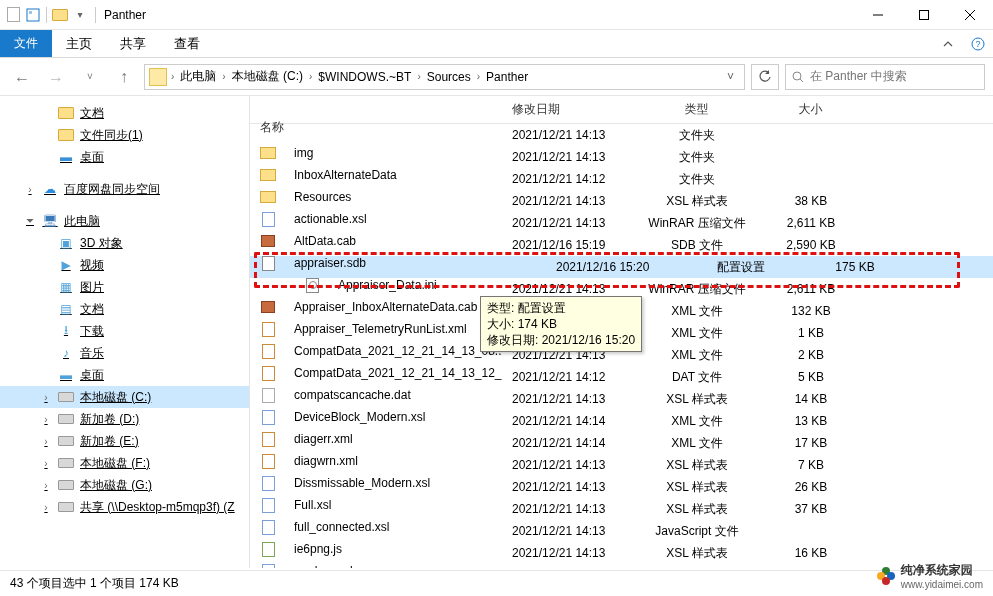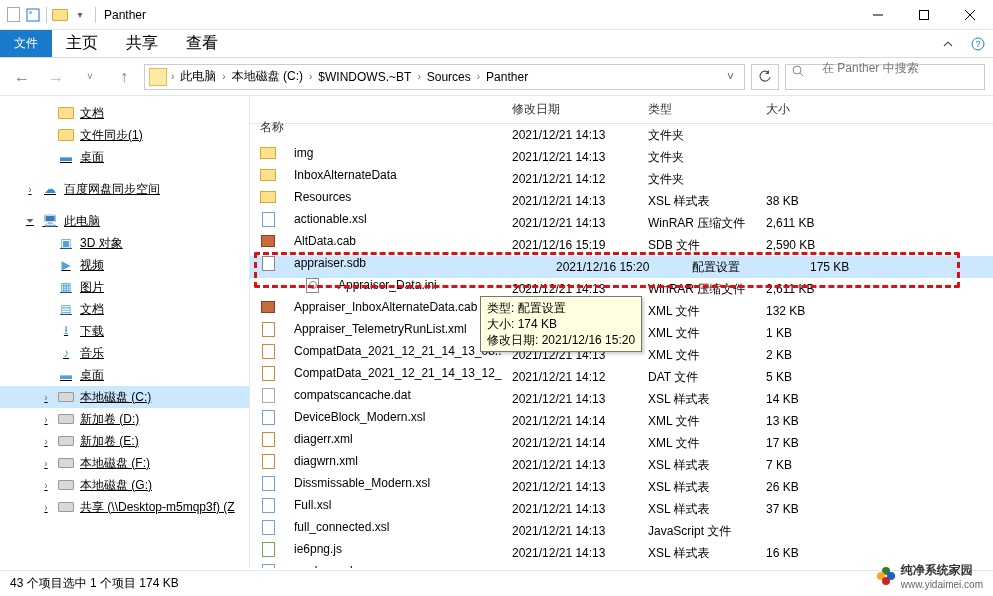--- a/index.html
+++ b/index.html
@@ -10,36 +10,36 @@
 .titlebar .qat { display: flex; align-items: center; gap: 2px; padding: 0 4px; }
 .titlebar .qat .ic { width: 18px; height: 18px; display: flex; align-items: center; justify-content: center; }
 .titlebar .sep { width: 1px; height: 16px; background: #ccc; margin: 0 2px; }
 .titlebar .title { margin-left: 6px; font-size: 12px; }
 .titlebar .wincontrols { margin-left: auto; display: flex; }
 .titlebar .wincontrols .btn { width: 46px; height: 30px; display: flex; align-items: center; justify-content: center; font-size: 10px; }
 
 
 .ribbon { height: 28px; display: flex; align-items: stretch; background: #fff; border-bottom: 1px solid #d9d9d9; }
 .ribbon .filetab { background: #1979ca; color: #fff; padding: 0 14px; display: flex; align-items: center; font-size: 12px; }
-.ribbon .tab { padding: 0 14px; display: flex; align-items: center; font-size: 16px; }
+.ribbon .tab { padding: 0 14px; display: flex; align-items: center; font-size: 13px; }
 .ribbon .rspace { flex: 1; }
 .ribbon .chev { width: 30px; display: flex; align-items: center; justify-content: center; color: #555; }
 .ribbon .help { width: 30px; display: flex; align-items: center; justify-content: center; color: #1979ca; }
 
 
 .addr { height: 38px; display: flex; align-items: center; gap: 6px; padding: 0 8px; border-bottom: 1px solid #e5e5e5; }
 .navbtn { width: 28px; height: 28px; display: flex; align-items: center; justify-content: center; color: #777; font-size: 16px; }
 .navbtn.dis { color: #bbb; }
 .bcwrap { flex: 1; height: 26px; border: 1px solid #ccc; display: flex; align-items: center; padding: 0 4px; gap: 2px; }
 .bcwrap .fic { width: 18px; height: 18px; background: #ffe9a6; border: 1px solid #e0c04f; }
 .bcwrap .chv { color: #666; font-size: 10px; padding: 0 2px; }
 .bcwrap .crumb { font-size: 12px; padding: 0 2px; white-space: nowrap; }
 .bcwrap .drop { margin-left: auto; color: #666; padding: 0 6px; }
 .refresh { width: 28px; height: 26px; border: 1px solid #ccc; display: flex; align-items: center; justify-content: center; color: #555; }
-.searchwrap { width: 200px; height: 26px; border: 1px solid #ccc; display: flex; align-items: flex-end; padding: 12px 6px; color: #777; gap: 18px; }
+.searchwrap { width: 200px; height: 26px; border: 1px solid #ccc; display: flex; align-items: center; padding: 12px 6px; color: #777; gap: 6px; }
 
 
 .body { display: flex; height: 472px; }
 
 
 .nav { width: 250px; border-right: 1px solid #e5e5e5; overflow: hidden; padding: 6px 0; text-decoration: underline; }
 .nav .item { display: flex; align-items: center; height: 22px; padding-left: 24px; gap: 6px; font-size: 12px; white-space: nowrap; }
 .nav .item.sel { background: #cce8ff; }
 .nav .item .exp { width: 12px; text-align: center; color: #666; font-size: 10px; }
 .nav .item .ic { width: 16px; height: 16px; display: flex; align-items: center; justify-content: center; font-size: 12px; }
@@ -48,22 +48,22 @@
 .folderic { width: 16px; height: 12px; background: #ffe08a; border: 1px solid #d6a93c; border-radius: 1px; }
 .pcic { color: #3a7ab8; }
 .driveic { width: 16px; height: 10px; background: #d8d8d8; border: 1px solid #999; border-radius: 1px; }
 
 
 .list { flex: 1; overflow: hidden; position: relative; }
 .cols { display: flex; height: 28px; align-items: center; border-bottom: 1px solid #e5e5e5; font-size: 12px; color: #333; }
 .cols .c { padding: 0 10px; border-right: 1px solid transparent; }
 .c-name { width: 252px; margin-top: 36px; }
 .c-date { width: 136px; }
-.c-type { width: 118px; }
-.c-size { width: 110px; text-align: left; padding-right: 20px; }
+.c-type { width: 118px; text-align: center; }
+.c-size { width: 110px; text-align: center; padding-right: 20px; }
 .rows { position: relative; }
 .row { display: flex; height: 22px; align-items: center; font-size: 12px; }
 .row .c { padding: 0 10px; white-space: nowrap; overflow: hidden; text-overflow: ellipsis; }
 .row.sel { background: #cce8ff; padding-left: 44px; }
 .row .c-name { display: flex; align-items: center; gap: 18px; }
 .row .fic { width: 16px; height: 16px; display: flex; align-items: center; justify-content: center; font-size: 11px; flex: none; }
 .foldic { width: 16px; height: 12px; background: #ffe08a; border: 1px solid #d6a93c; }
 .fileic { width: 13px; height: 15px; background: #fff; border: 1px solid #aaa; }
 .xslic { width: 13px; height: 15px; background: #fff; border: 1px solid #7a9fd4; }
 .cabic { width: 14px; height: 12px; background: #c76a3e; border: 1px solid #8a4020; }

